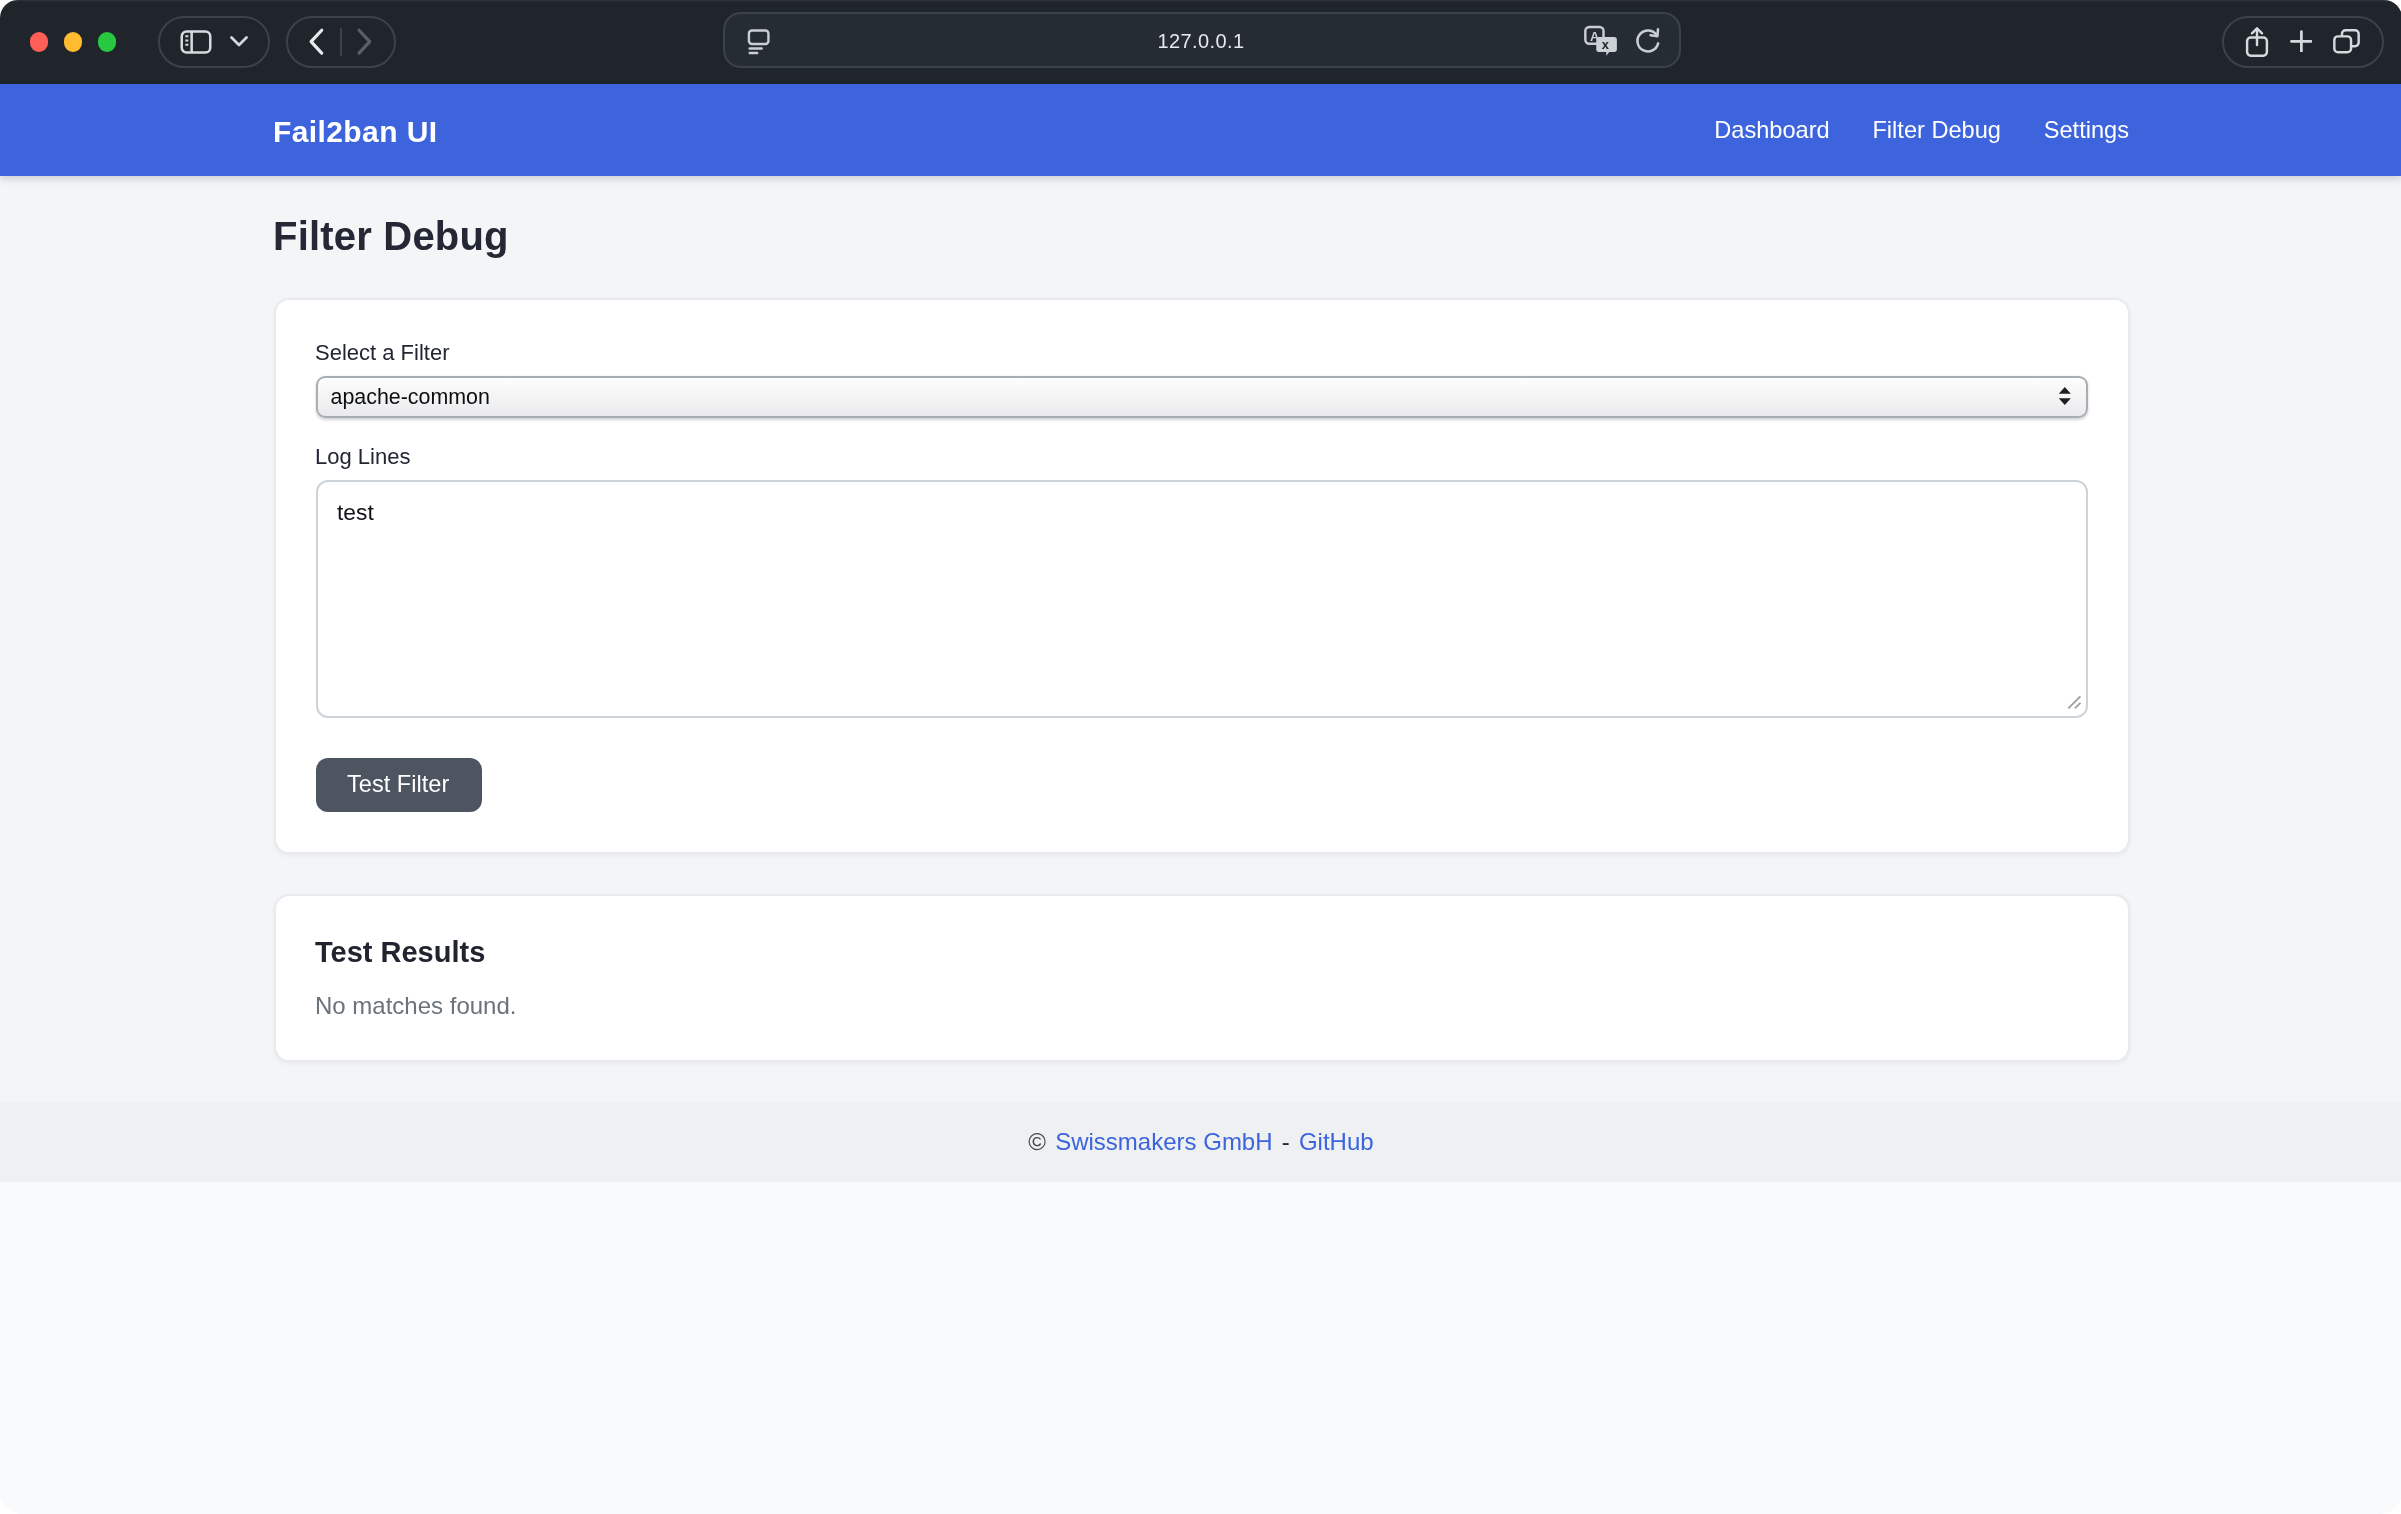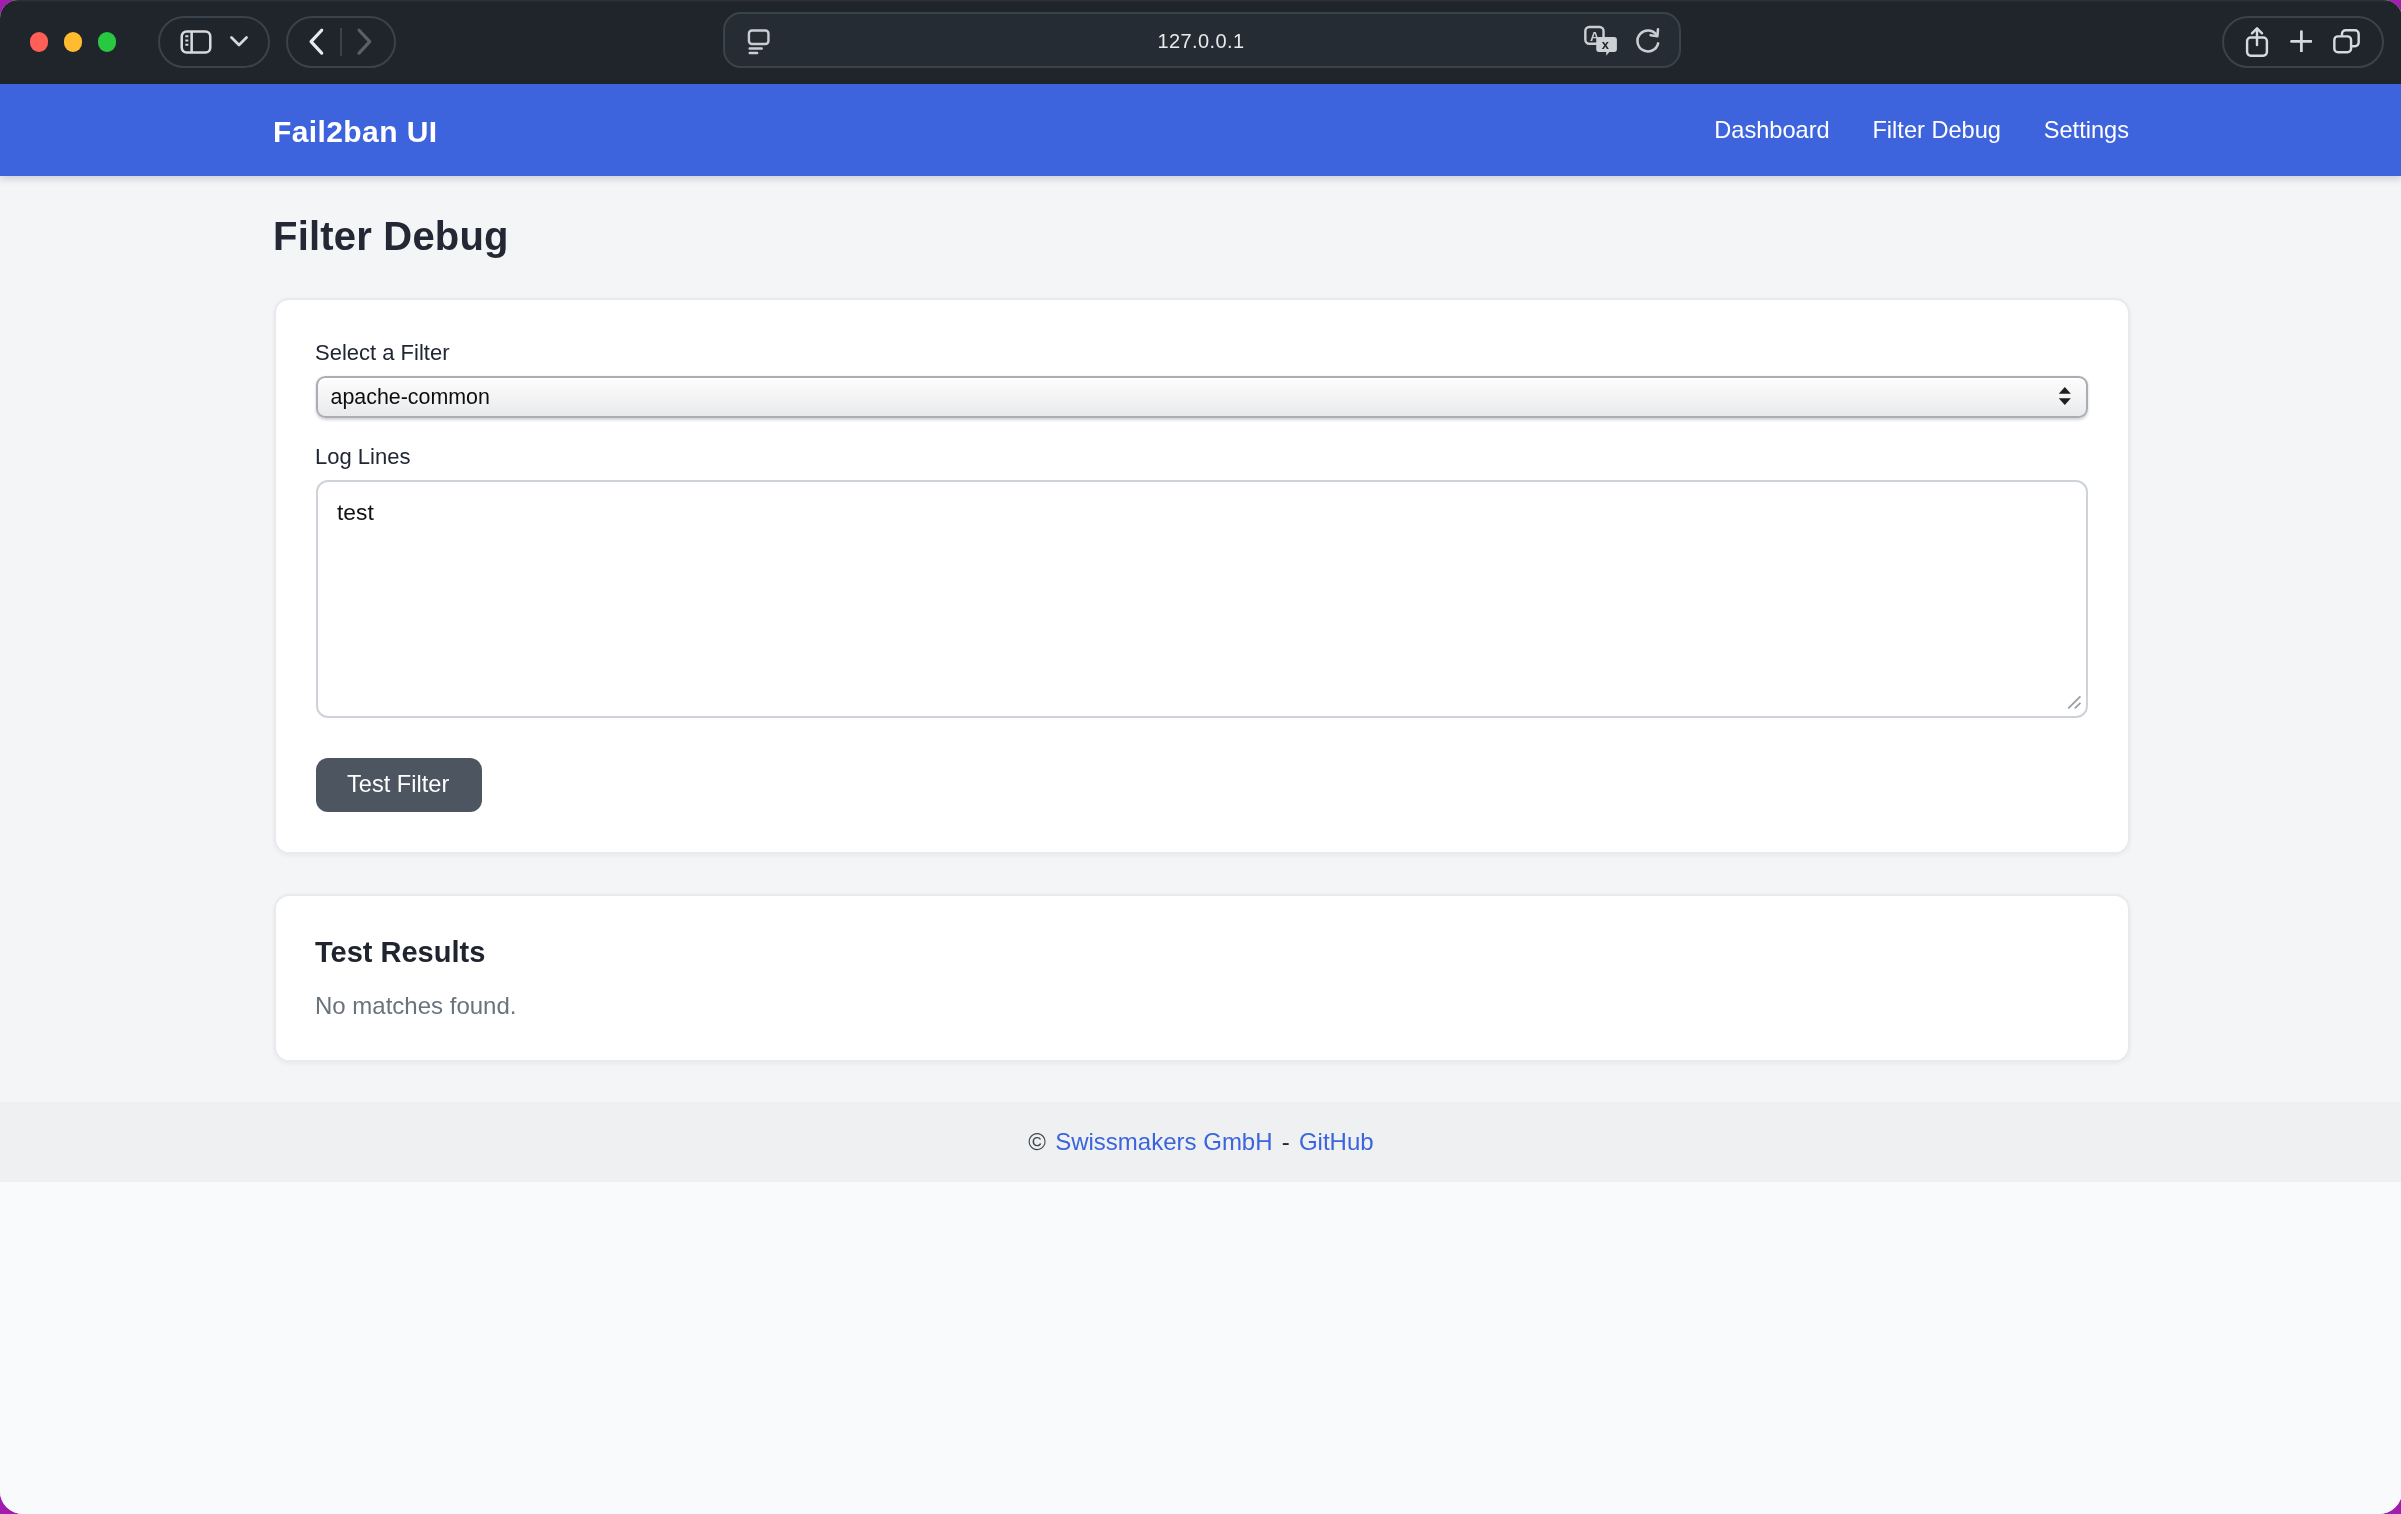--- a/index.html
+++ b/index.html
@@ -1,19 +1,19 @@
 <!DOCTYPE html>
 <html style="font-size:12px"><head>
 <meta charset="utf-8">
 <style>
   html, body { margin: 0; padding: 0; background: #000; }
   * { box-sizing: border-box; }
   body { font-family: "Liberation Sans", sans-serif; }
 
-  .stage { width: 2401px; height: 1514px; overflow: hidden; position: relative; background: #a21caf; }
+  .stage { width: 2401px; height: 1514px; overflow: hidden; position: relative; background: #ffffff; }
   .screen { width: 1201px; height: 757px; transform: scale(2); transform-origin: 0 0; position: relative; }
 
   .window {
     position: absolute; inset: 0;
     border-radius: 9px 9px 11.4px 11.4px;
     overflow: hidden;
     background: #f9fafb;
     display: flex; flex-direction: column;
   }
 

